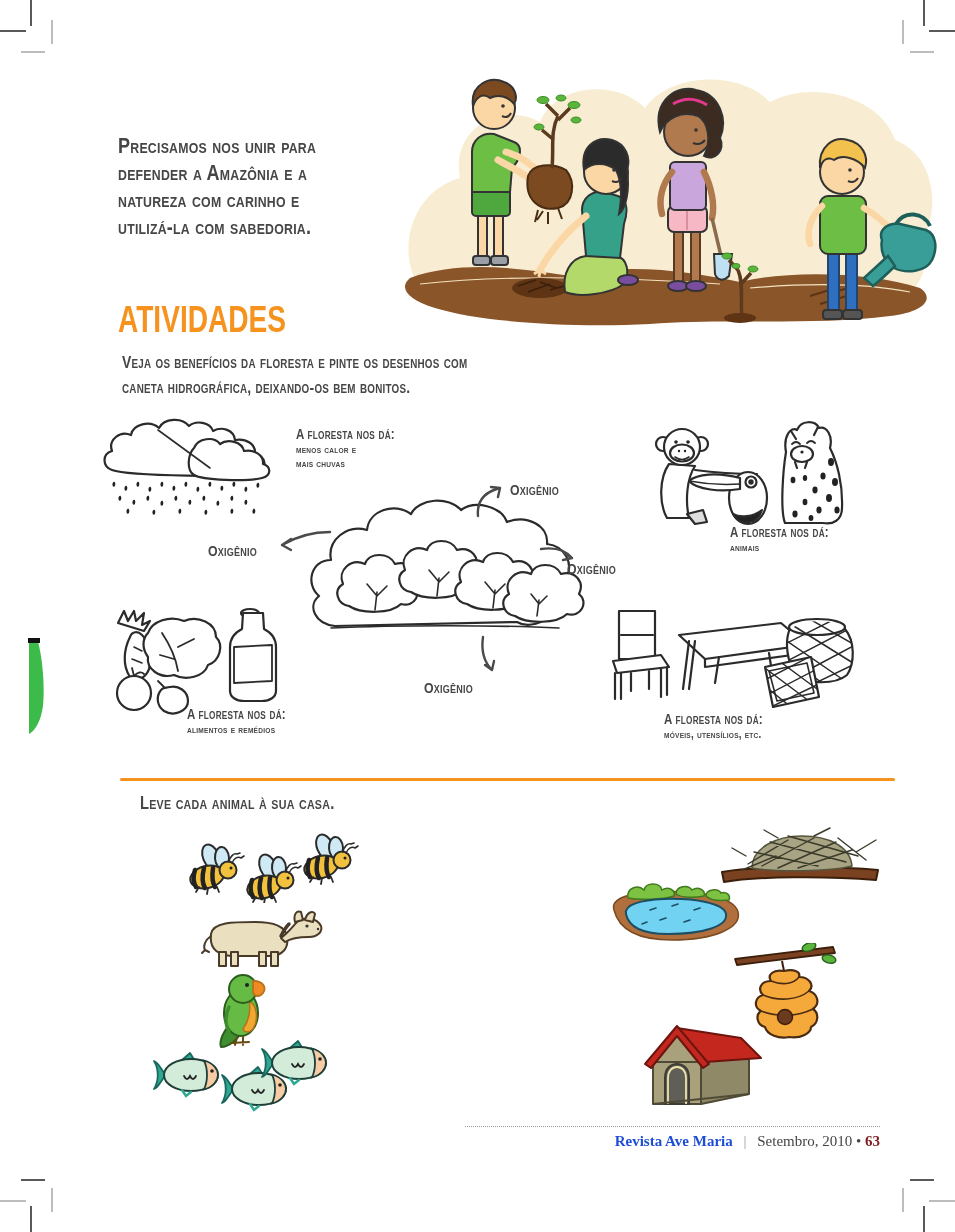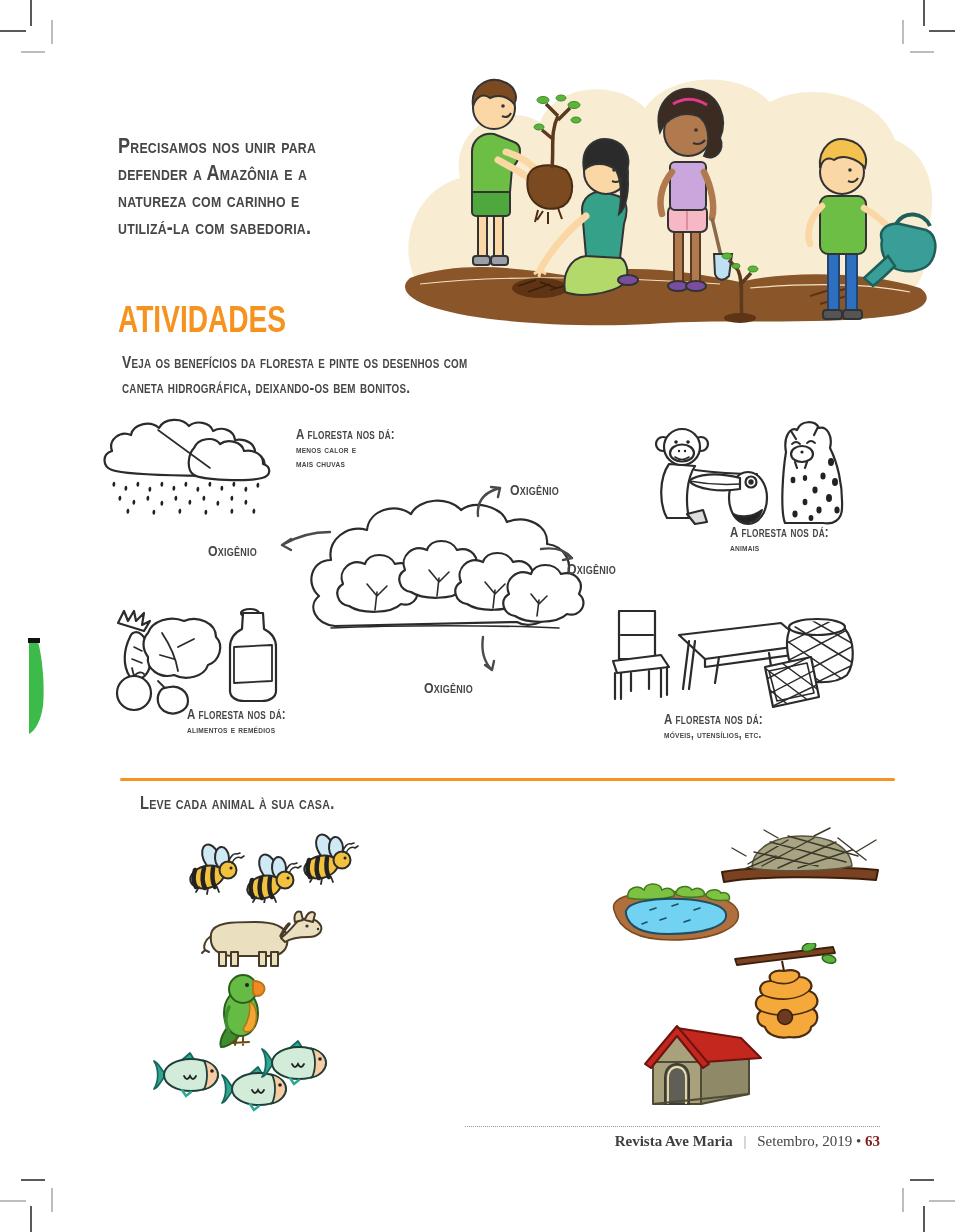--- a/index.html
+++ b/index.html
@@ -17,21 +17,21 @@
   .benefit-title{font-size:14px;line-height:16px;}
   .benefit-detail{font-size:12px;line-height:14px;}
   .oxy{font-size:15px;}
   .matching{font-size:18px;}
   .rule{background:#F6921E;height:3px;border-radius:2px;}
   .mark{position:absolute;}
   .mark.dark{background:#58595B;}
   .mark.lite{background:#BBBDBF;}
   .footer-rule{border-top:1.5px dotted #9a9a9a;}
   .footer-text{font-family:"Liberation Serif",serif;font-size:15px;color:#444;text-align:right;white-space:nowrap;}
-  .footer-text .mag{font-weight:700;color:#404040;margin-top:29px;}
+  .footer-text .mag{font-weight:700;color:#1d4ed8;margin-top:29px;}
   .footer-text .sep{color:#9a9a9a;padding:0 7px;}
   .footer-text .pg{font-weight:700;color:#7f1d1d;}
   svg{display:block;}
   .line{stroke:#2b2b2b;stroke-width:2.2;fill:#fff;stroke-linecap:round;stroke-linejoin:round;}
   .thin{stroke:#2b2b2b;stroke-width:1.6;fill:none;stroke-linecap:round;}
   .arrow{stroke:#4a4a4a;stroke-width:2.4;fill:none;stroke-linecap:round;stroke-linejoin:round;}
 </style>
 </head>
 <body>
 
@@ -484,18 +484,18 @@
     <path d="M2,48 L34,10 L66,48 L60,52 L34,20 L8,52 Z" fill="#C3271E" stroke="#6e140f" stroke-width="2" stroke-linejoin="round"></path>
     <path d="M22,88 L22,62 C22,52 28,48 34,48 C40,48 46,52 46,62 L46,88 Z" fill="#5F5F57" stroke="#3c3c34" stroke-width="2"></path>
     <path d="M25,88 L25,62 C25,55 29,51 34,51 C39,51 43,55 43,62 L43,88" fill="none" stroke="#EFE3A9" stroke-width="1.8"></path>
     <path d="M10,88 L106,78" fill="none" stroke="#4f4a35" stroke-width="2"></path>
   </svg>
 
   <div class="abs footer-rule" style="left:465px;top:1126px;width:415px;"></div>
   <div class="abs footer-text" style="left:465px;top:1133px;width:415px;">
     <span class="mag">Revista Ave Maria</span>
     <span class="sep">|</span>
-    <span>Setembro, 2019</span>
+    <span>Setembro, 2010</span>
     <span>•</span>
     <span class="pg">63</span>
   </div>
 
 </div>
 
 </body></html>

